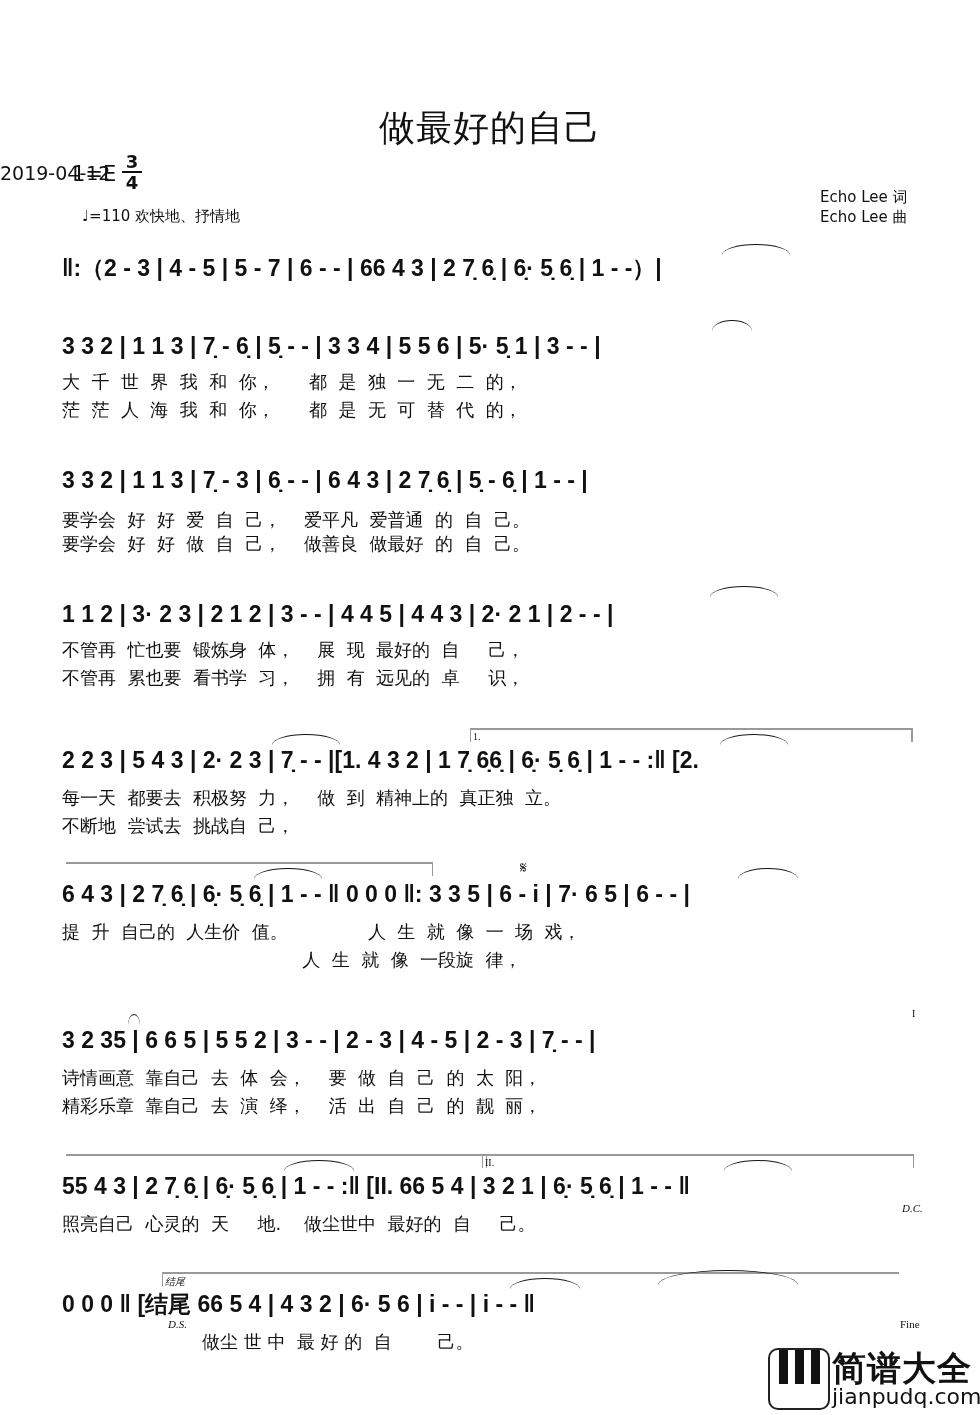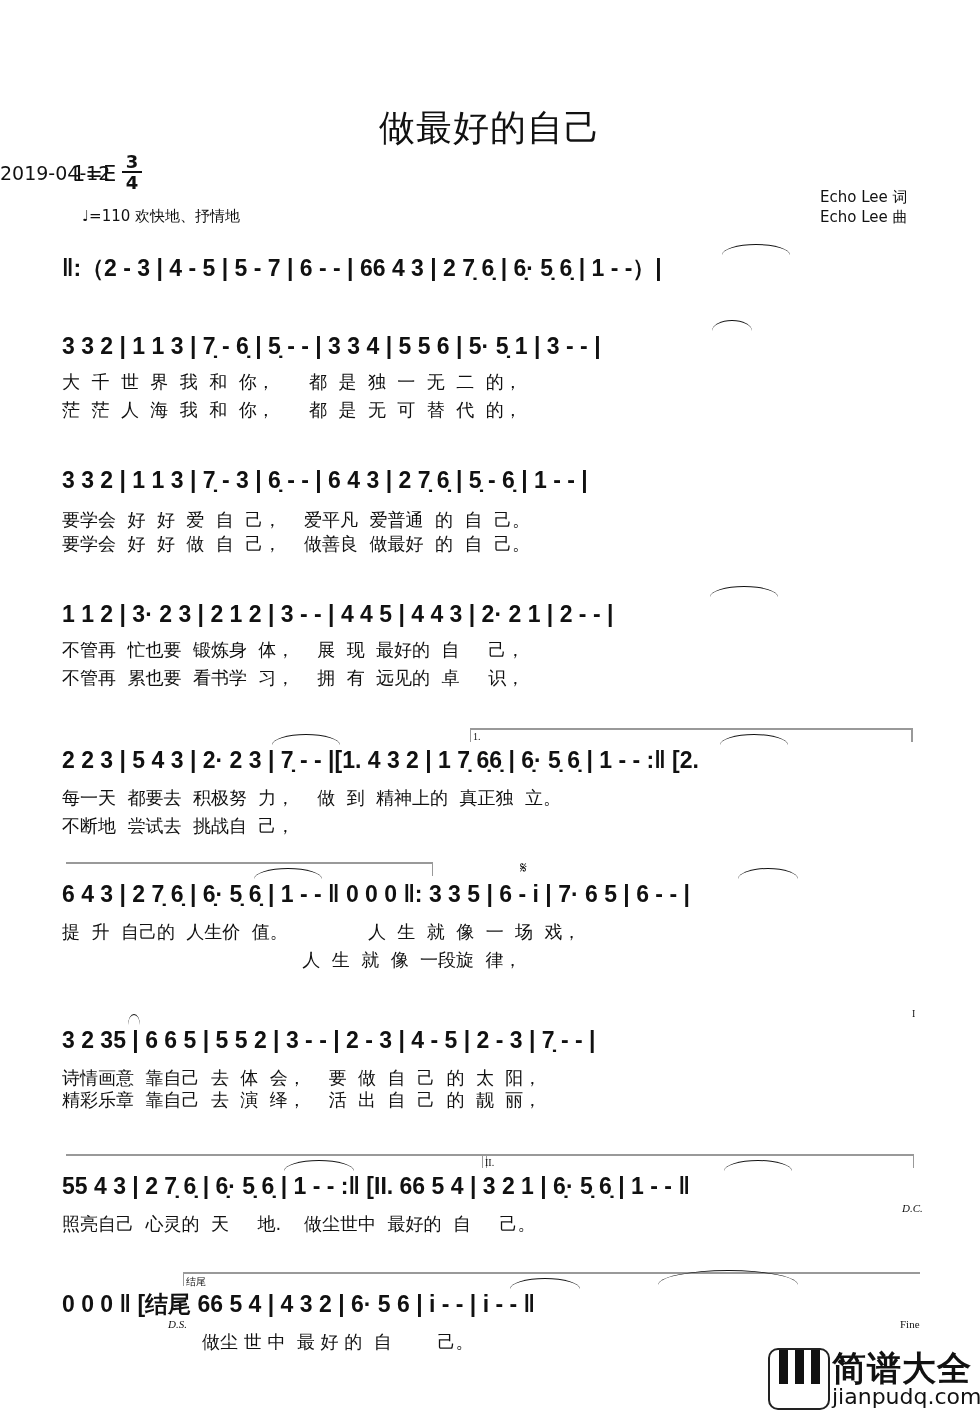--- a/index.html
+++ b/index.html
@@ -86,37 +86,37 @@
   <div class="slur" style="left:676px;top:-6px;width:60px;"></div>
   <div class="lyr" style="left:0;top:46px">提  升  自己的  人生价  值。              人  生  就  像  一  场  戏，</div>
   <div class="lyr" style="left:0;top:74px">                                          人  生  就  像  一段旋  律，</div>
 </div>
 
 <div class="row" style="top:1020px">
   <div class="abs" style="left:850px;top:-12px;font-size:10px;font-family:'Liberation Serif',serif;">I</div>
   <div class="slur" style="left:66px;top:-6px;width:12px;"></div>
   <div class="notes" style="font-family:'Liberation Sans',sans-serif;font-weight:bold;font-size:23px;white-space:pre;">3 2 35 | 6 6 5 | 5 5 2 | 3 - - | 2 - 3 | 4 - 5 | 2 - 3 | 7̣ - - |</div>
   <div class="lyr" style="left:0;top:46px">诗情画意  靠自己  去  体  会，    要  做  自  己  的  太  阳，</div>
-  <div class="lyr" style="left:0;top:68px">精彩乐章  靠自己  去  演  绎，    活  出  自  己  的  靓  丽，</div>
+  <div class="lyr" style="left:0;top:74px">精彩乐章  靠自己  去  演  绎，    活  出  自  己  的  靓  丽，</div>
 </div>
 
 <div class="row" style="top:1166px">
   <div class="volta" style="left:4px;top:-12px;width:420px;border-right:1px solid #999;"></div>
   <div class="volta" style="left:420px;top:-12px;width:430px;border-left:1px solid #999;border-right:1px solid #999;">
       <span class="vl">II.</span>
     </div>
   <div class="notes" style="font-family:'Liberation Sans',sans-serif;font-weight:bold;font-size:23px;white-space:pre;">55 4 3 | 2 7̣ 6̣ | 6̣· 5̣ 6̣ | 1 - - :‖ [II. 66 5 4 | 3 2 1 | 6̣· 5̣ 6̣ | 1 - - ‖</div>
   <div class="slur" style="left:222px;top:-6px;width:70px;"></div>
   <div class="slur" style="left:662px;top:-6px;width:68px;"></div>
   <div class="mark" style="left:840px;top:36px;">D.C.</div>
   <div class="lyr" style="left:0;top:46px">照亮自己  心灵的  天     地.    做尘世中  最好的  自     己。</div>
 </div>
 
 <div class="row" style="top:1284px">
-  <div class="volta" style="left:121px;top:-12px;width:736px;border-left:1px solid #999;">
+  <div class="volta" style="left:100px;top:-12px;width:736px;border-left:1px solid #999;font-style:italic;">
       <span class="vl">结尾</span>
     </div>
   <div class="notes" style="font-family:'Liberation Sans',sans-serif;font-weight:bold;font-size:23px;white-space:pre;text-align:center;">0 0 0 ‖ [结尾 66 5 4 | 4 3 2 | 6· 5 6 | i - - | i - - ‖</div>
   <div class="slur" style="left:448px;top:-6px;width:70px;"></div>
   <div class="slur" style="left:596px;top:-14px;width:140px;height:14px;"></div>
   <div class="mark" style="left:106px;top:34px;">D.S.</div>
   <div class="mark" style="left:838px;top:34px;font-style:normal;">Fine</div>
   <div class="lyr" style="left:140px;top:46px">做尘 世 中  最 好 的  自        己。</div>
 </div>
 

